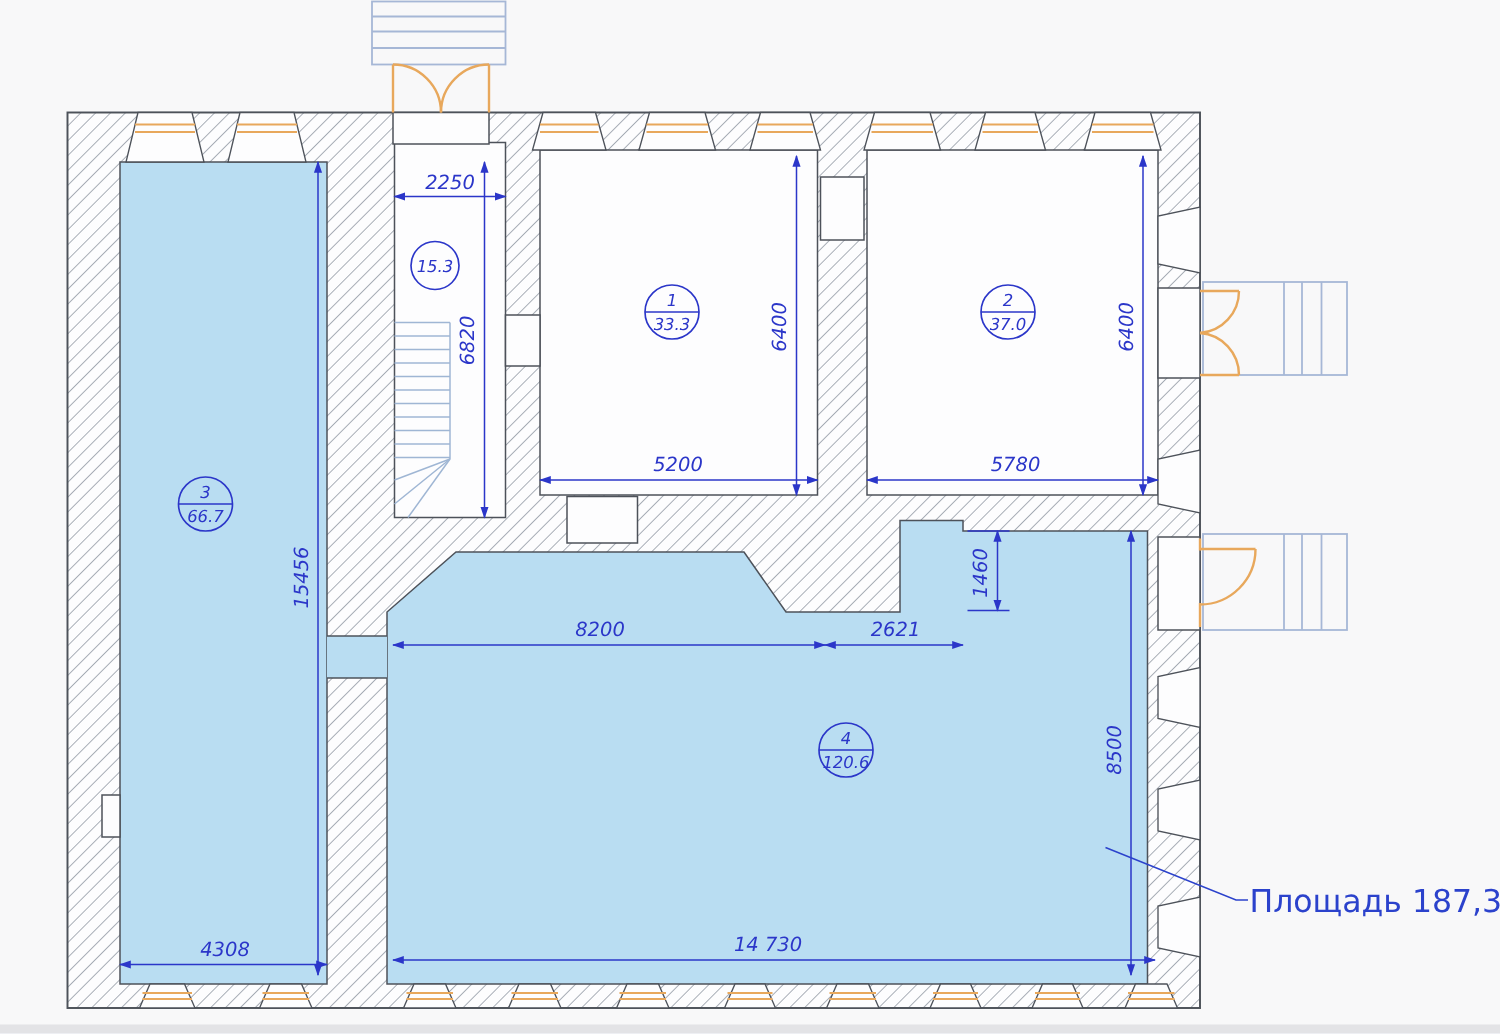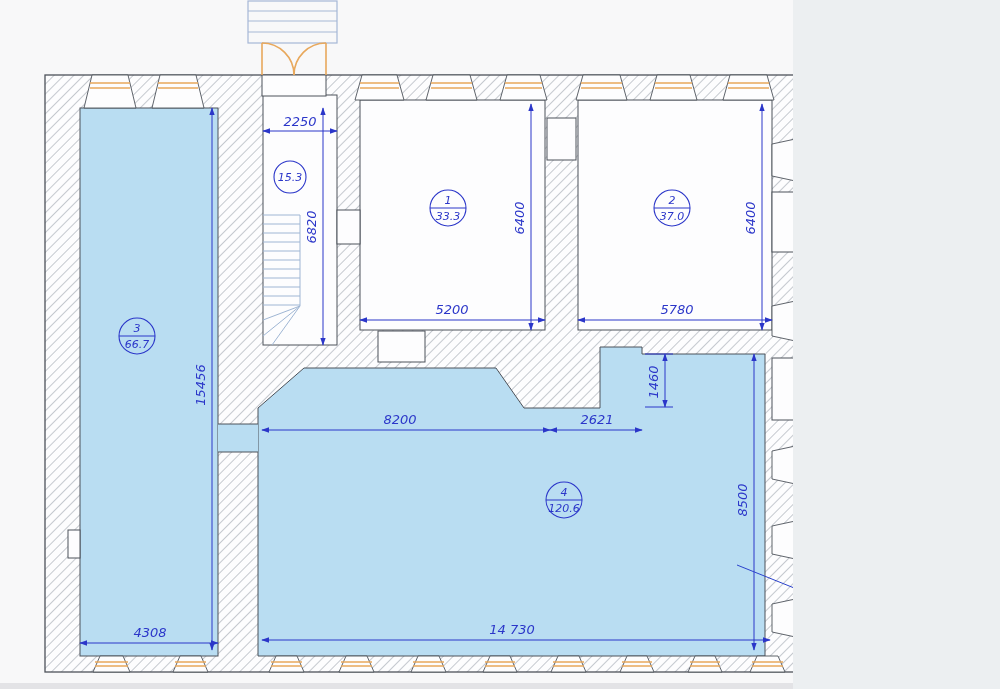--- a/index.html
+++ b/index.html
@@ -1,16 +1,16 @@
 <!DOCTYPE html>
 <html><head>
 <meta charset="utf-8">
 <style>
   html,body{margin:0;padding:0;background:#eceff1;}
-  #stage{position:relative;width:793px;height:689px;background:#f8f8f9;overflow:hidden;
+  #stage{position:relative;width:1000px;height:689px;background:#f8f8f9;overflow:hidden;
          font-family:"DejaVu Sans", sans-serif;text-decoration:underline;}
   svg{position:absolute;left:0;top:0;}
   .dimtxt{fill:#2b36c9;font-size:13px;font-style:italic;font-family:"DejaVu Sans",sans-serif;}
   .lbltxt{fill:#2b36c9;font-size:11px;font-style:italic;font-family:"DejaVu Sans",sans-serif;}
   .callout{fill:#2b42cc;font-size:21px;font-family:"DejaVu Sans",sans-serif;}
 </style>
 </head>
 <body>
 
 <div id="stage">

